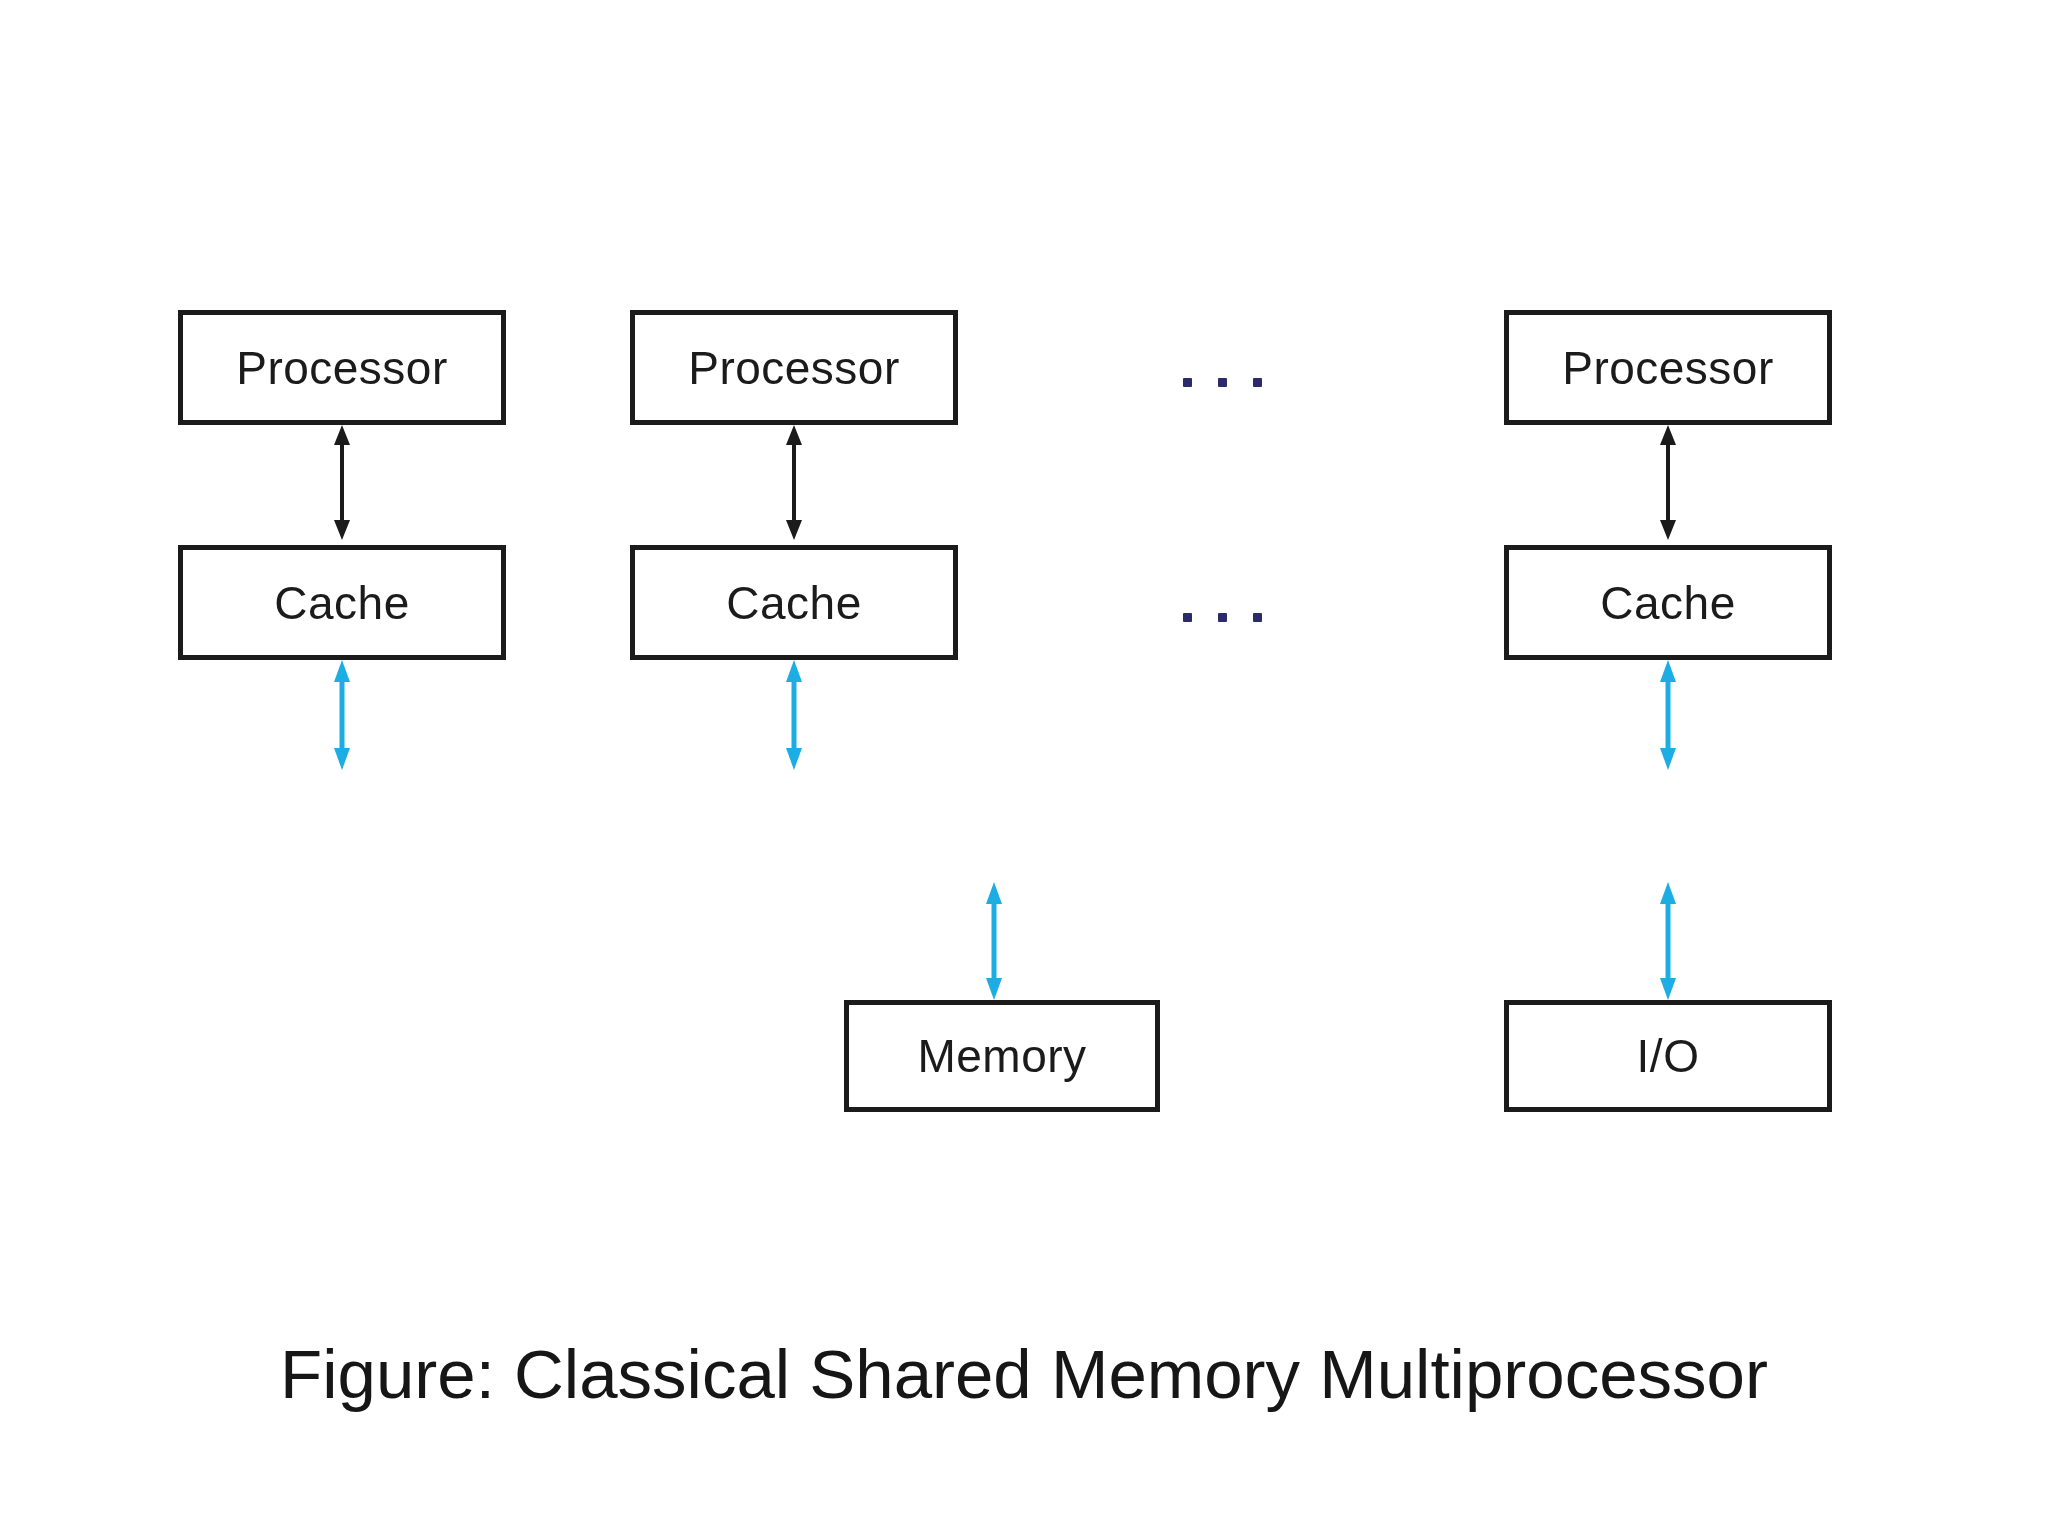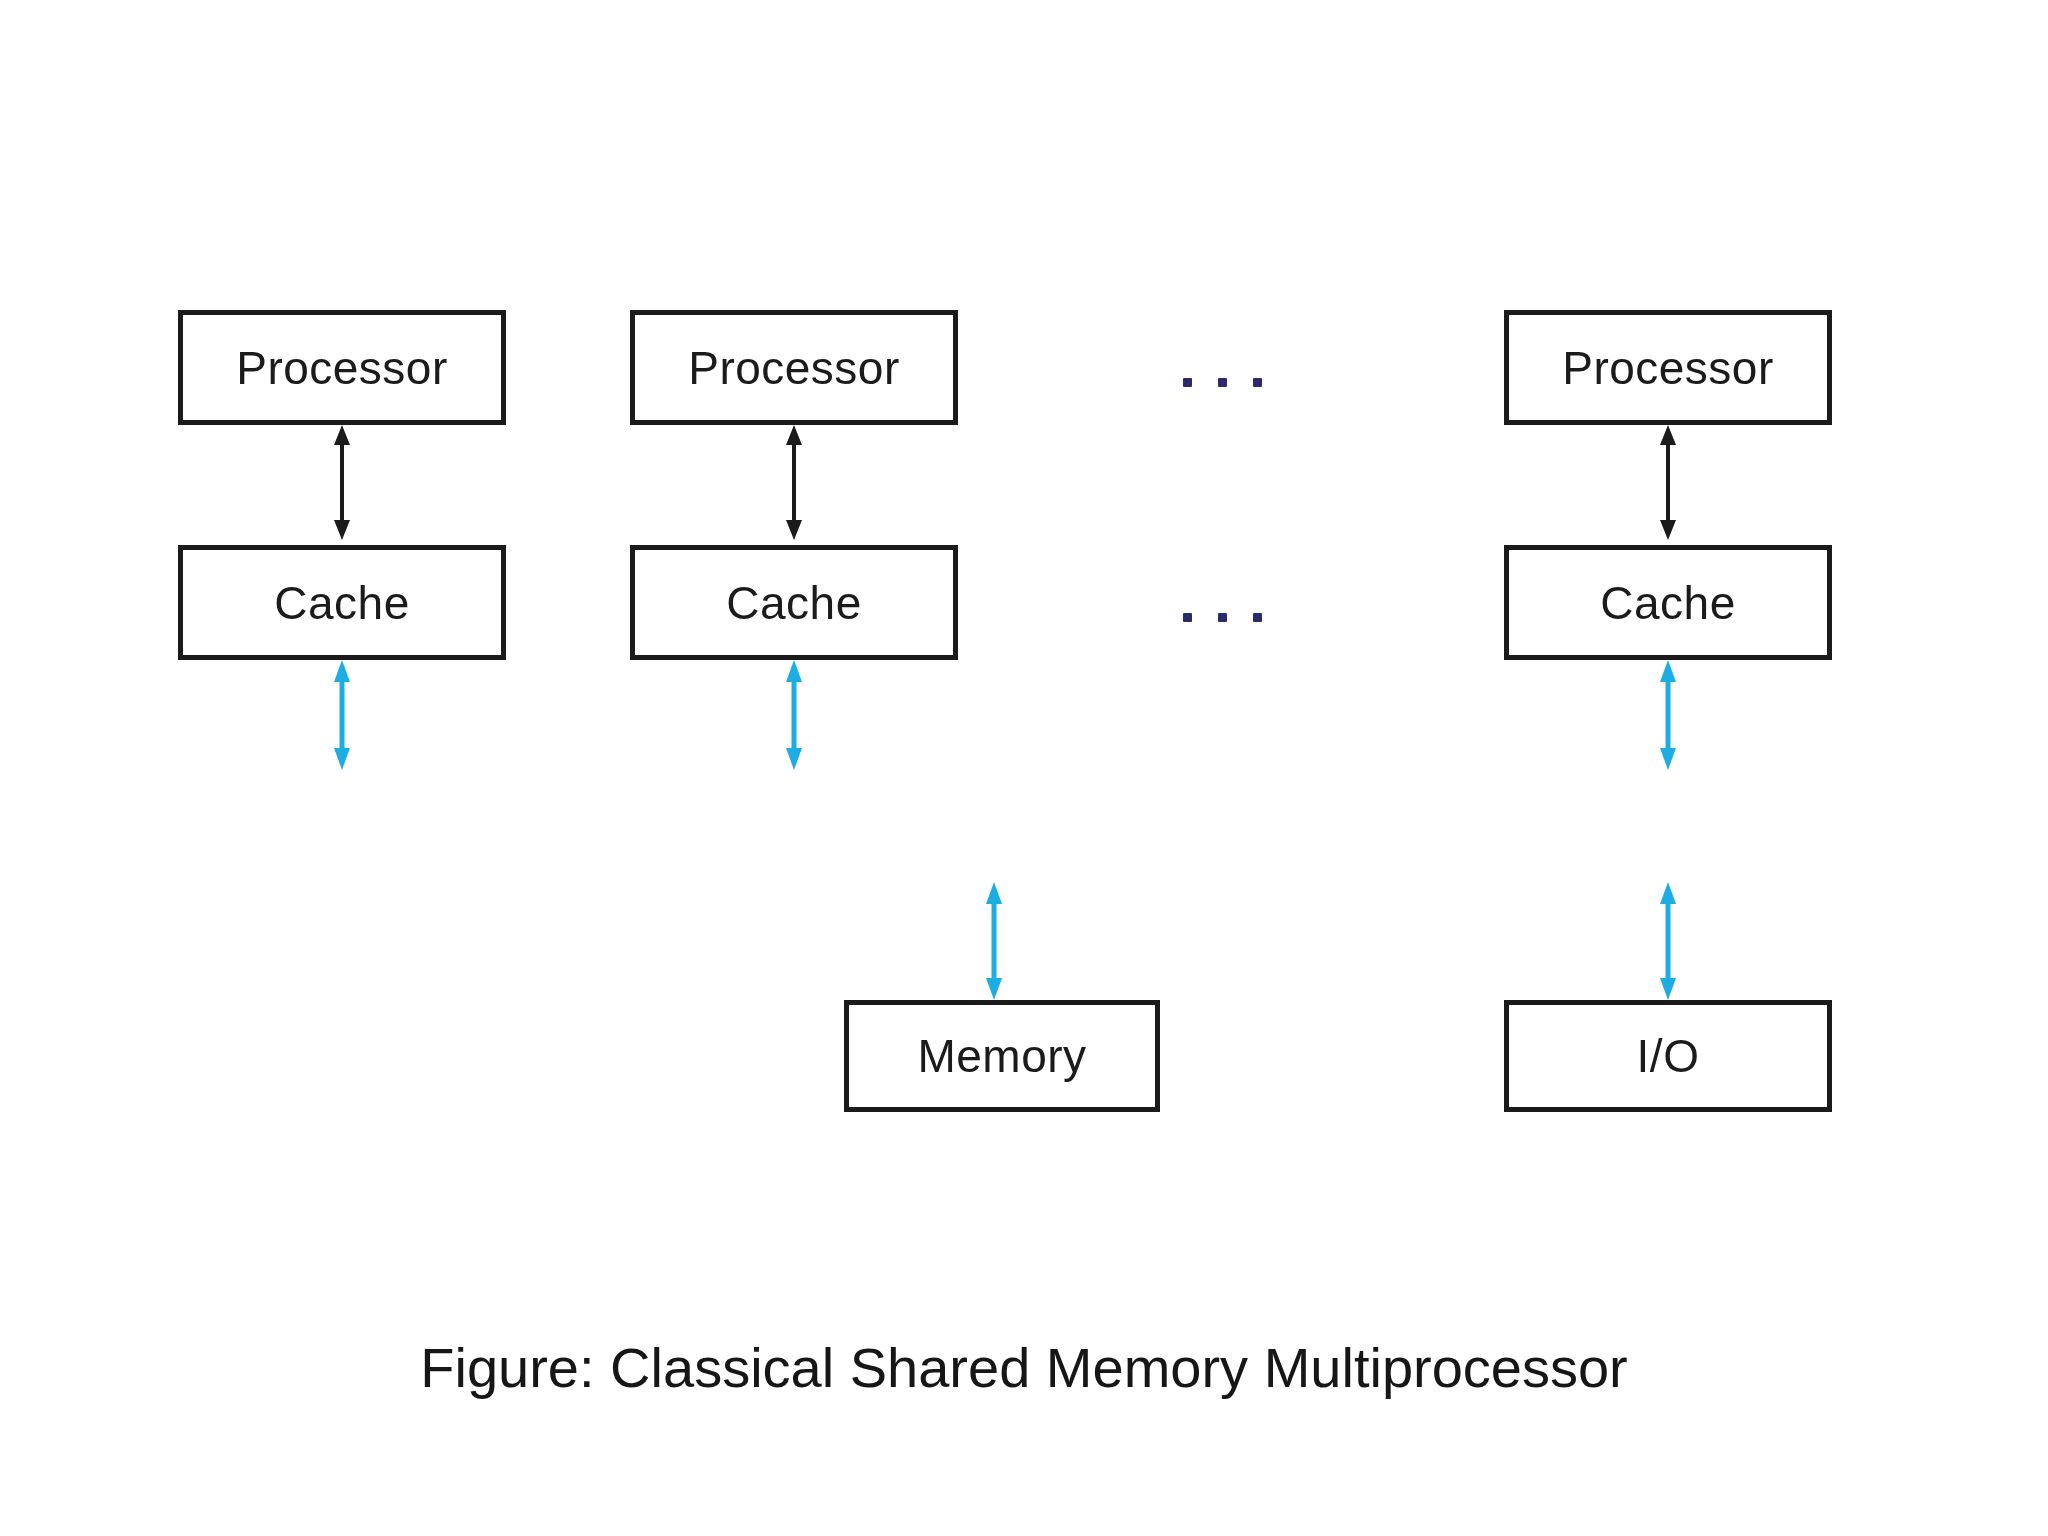--- a/index.html
+++ b/index.html
@@ -80,21 +80,21 @@
     background: #2b2b6b;
     border-radius: 1px;
   }
 
   
   .caption {
     position: absolute;
     width: 100%;
     text-align: center;
     font-family: "Liberation Sans", sans-serif;
-    font-size: 56px;
+    font-size: 69px;
     color: #161616;
     white-space: nowrap;
   }
 </style>
 </head>
 <body>
 
 <div id="stage">
 
   <div class="node" style="left:178px; top:310px; width:328px; height:115px;">

